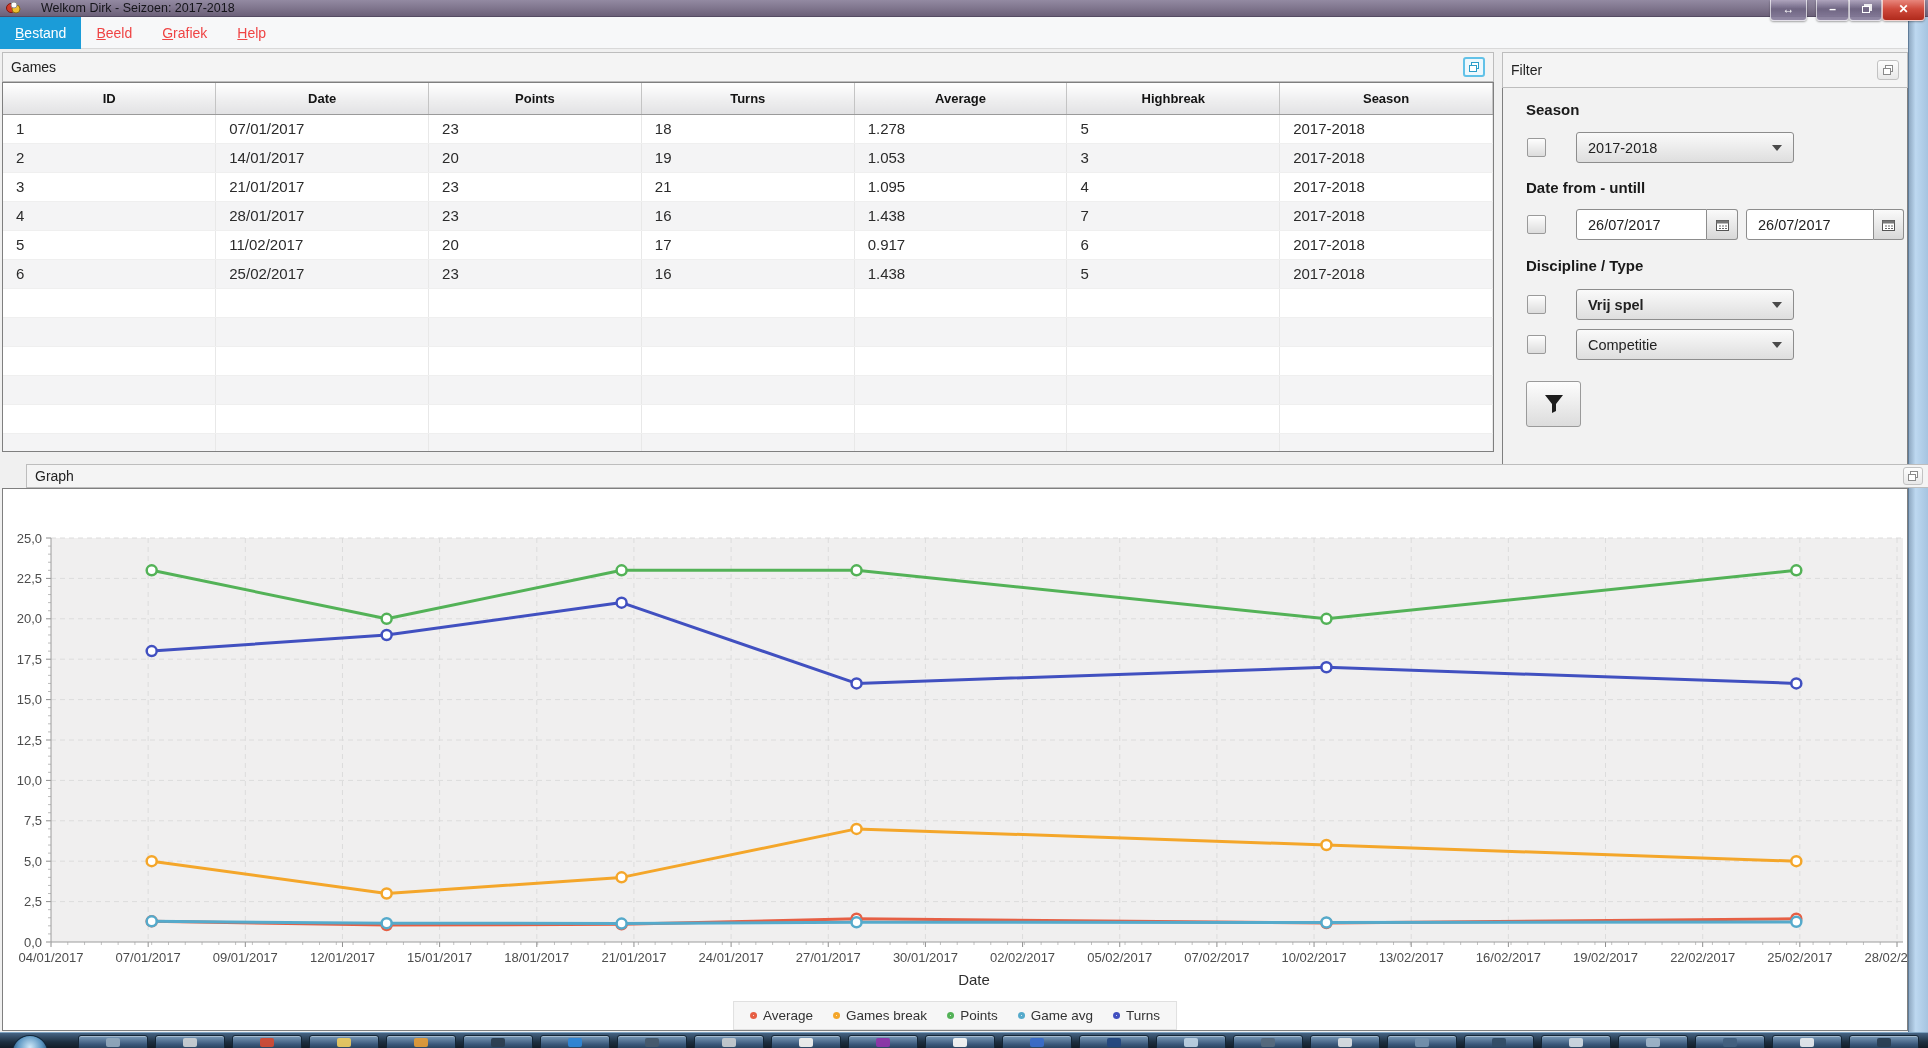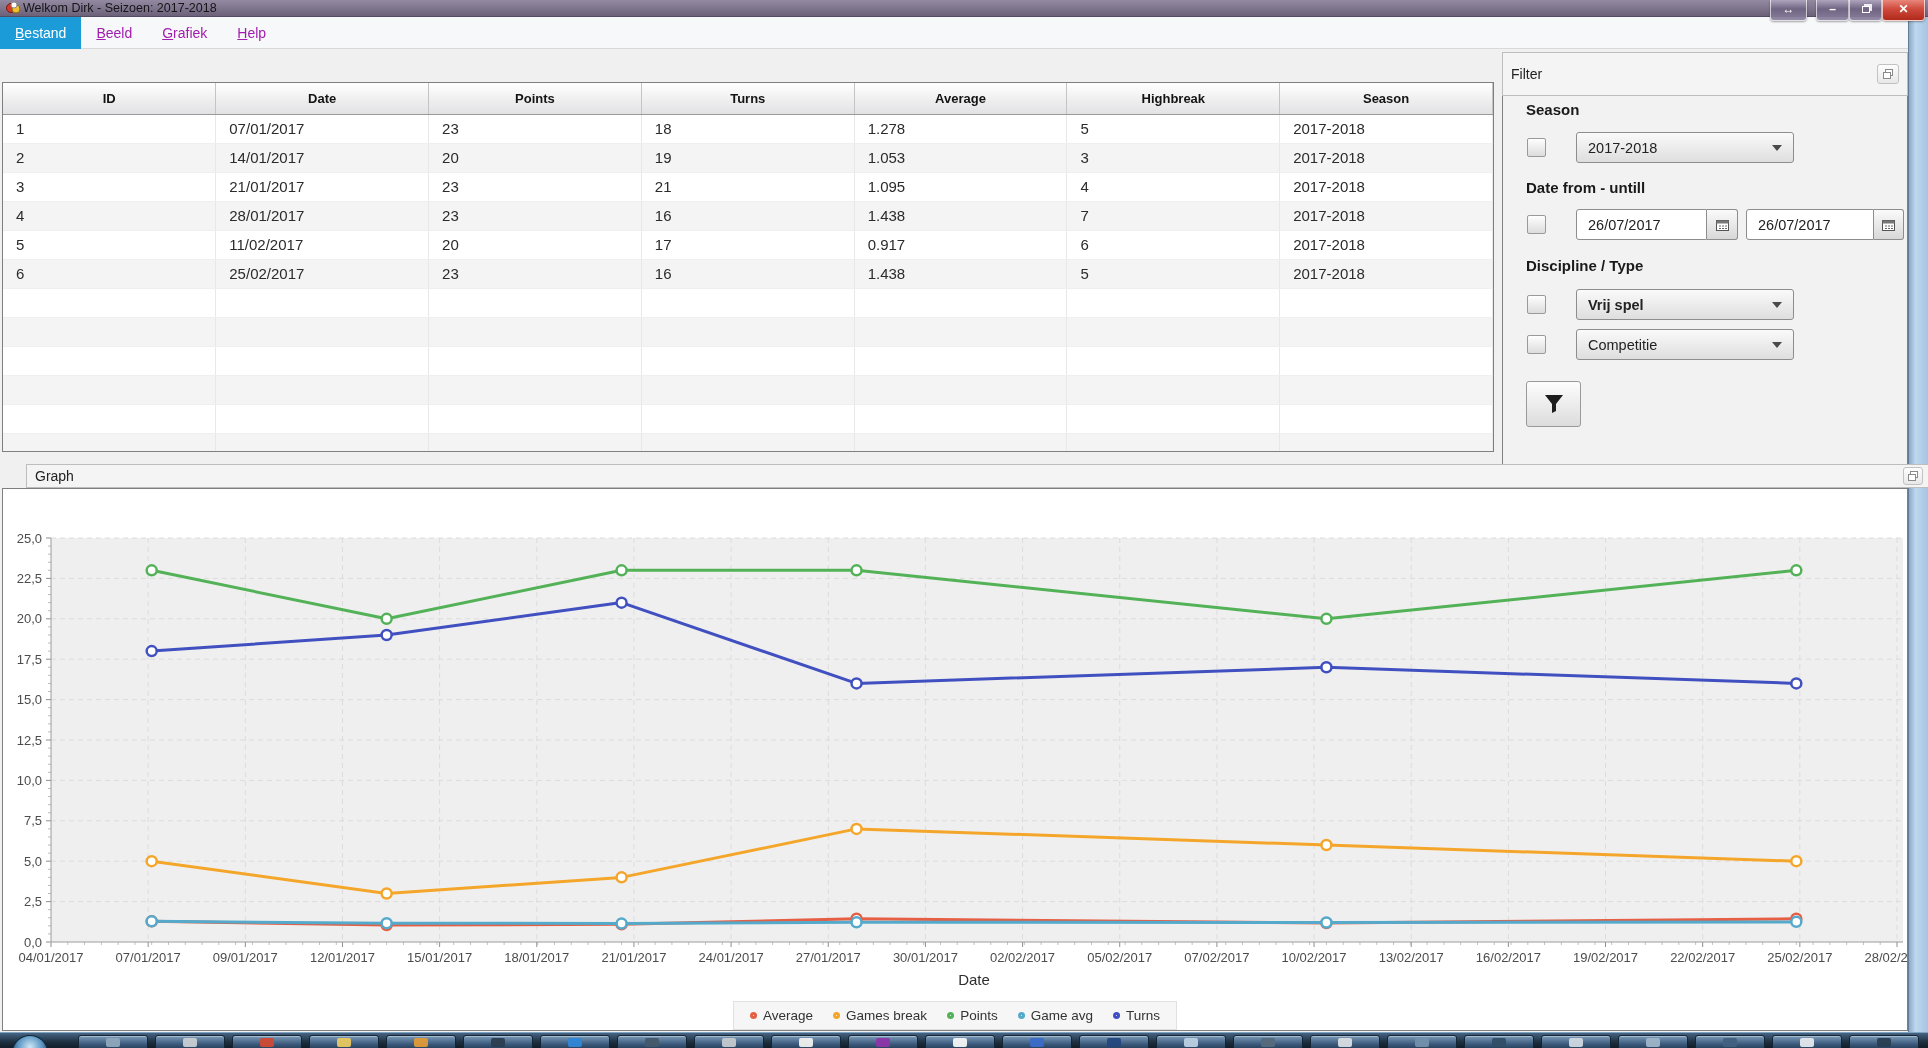--- a/index.html
+++ b/index.html
@@ -4,36 +4,36 @@
 <style>
   * { margin:0; padding:0; box-sizing:border-box; }
   html,body { width:1928px; height:1048px; overflow:hidden;
     font-family:"Liberation Sans", sans-serif; background:#f0f0f0; }
   #screen { position:relative; width:1928px; height:1048px; background:#f0f0f0; }
 
   
   .titlebar { position:absolute; left:0; top:0; width:1928px; height:17px;
     background:linear-gradient(#938aa2,#6c6179); border-bottom:1px solid #554c63;
     display:flex; align-items:center; padding-left:6px; z-index:40; }
-  .titlebar .title { font-size:12.5px; color:#15151a; margin-left:2px;text-align:right; }
+  .titlebar .title { font-size:12.5px; color:#15151a; margin-left:20px;text-align:right; }
   .win-btn { position:absolute; top:0; height:21px; z-index:60;
     border:1px solid rgba(255,255,255,.65); border-top:none; border-radius:0 0 4px 4px;
     background:linear-gradient(rgba(175,165,190,.95),rgba(110,100,130,.9) 45%,rgba(140,130,160,.95));
     color:#fff; font-size:12px; font-weight:bold; text-align:center; line-height:19px;
     box-shadow:0 1px 2px rgba(0,0,0,.35); }
   .win-btn.close { background:linear-gradient(#e8867c,#cf4a3c 45%,#b02a1c); }
   .restore-g { display:inline-block; width:8px; height:7px; border:1px solid #fff;
     box-shadow:2px -2px 0 0 rgba(255,255,255,.85); margin-top:6px; }
   .right-border { position:absolute; top:17px; right:0; width:20px; height:1015px;
     background:linear-gradient(90deg,#8fa9c2,#bdd8f0 35%,#a6c4e0); z-index:5;
     border-left:1px solid #5f7c99; }
 
   .menubar { position:absolute; left:0; top:17px; width:1908px; height:32px;
     background:#f7f8f9; border-bottom:1px solid #d9d9d9; display:flex; z-index:30; }
-  .menu-item { height:32px; line-height:32px; padding:0 15px; font-size:14px; color:#a21caf; cursor:default; }
+  .menu-item { height:32px; line-height:32px; padding:0 15px; font-size:14px; color:#ef4444; cursor:default; }
   .menu-item.active { background:#1b9cd8; color:#fff; }
   .menu-item u { text-decoration:underline; }
 
   
   .dock-title { position:absolute; background:#f4f4f4; border:1px solid #bdbdbd;
     font-size:14px; color:#222; display:flex; align-items:center; padding:0 8px; z-index:10; }
   .dock-title .spacer { flex:1; }
   .float-btn { width:22px; height:20px; border:1px solid #c2c2c2; border-radius:3px;
     background:linear-gradient(#fdfdfd,#e8e8e8); display:flex; align-items:center; justify-content:center; }
   .float-btn.focused { border:2px solid #62c2e8; background:#eef8fd; }
@@ -106,20 +106,30 @@
     </div>
   <div class="right-border"></div>
 
   <div class="menubar" id="menubar">
       <div class="menu-item active"><u>B</u>estand</div>
       <div class="menu-item"><u>B</u>eeld</div>
       <div class="menu-item"><u>G</u>rafiek</div>
       <div class="menu-item"><u>H</u>elp</div>
     </div>
 
+  <div class="dock-title" style="left:2px; top:52px; width:1492px; height:30px;">
+    <span>Games</span>
+    <span class="spacer"></span>
+    <span class="float-btn focused">
+      <svg width="12" height="12">
+        <rect x="3.5" y="1.5" width="7" height="6" fill="#fff" stroke="#2d9dc8"></rect>
+        <rect x="1.5" y="4.5" width="7" height="6" fill="#fff" stroke="#2d9dc8"></rect>
+      </svg>
+    </span>
+  </div>
   <div class="dock-body" style="left:2px; top:82px; width:1492px; height:370px;">
     <table class="games">
       <thead>
           <tr id="games-head">
             <th>ID</th>
             <th>Date</th>
             <th>Points</th>
             <th>Turns</th>
             <th>Average</th>
             <th>Highbreak</th>
@@ -232,21 +242,21 @@
             <td></td>
             <td></td>
             <td></td>
             <td></td>
             <td></td>
           </tr>
         </tbody>
     </table>
   </div>
 
-  <div class="dock-title" style="left:1502px; top:52px; width:406px; height:44px;">
+  <div class="dock-title" style="left:1502px; top:52px; width:406px; height:36px;">
     <span>Filter</span>
     <span class="spacer"></span>
     <span class="float-btn">
       <svg width="12" height="12">
         <rect x="3.5" y="1.5" width="7" height="6" fill="#fff" stroke="#8a8a8a"></rect>
         <rect x="1.5" y="4.5" width="7" height="6" fill="#fff" stroke="#8a8a8a"></rect>
       </svg>
     </span>
   </div>
   <div class="dock-body filter-body" style="left:1502px; top:80px; width:406px; height:479px;">

